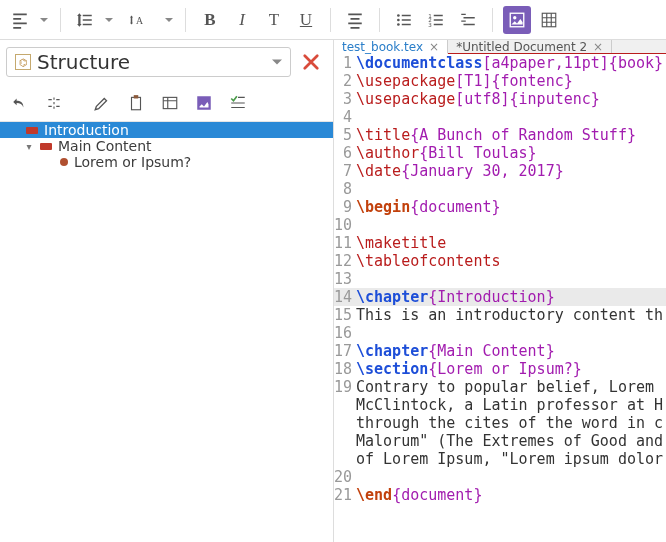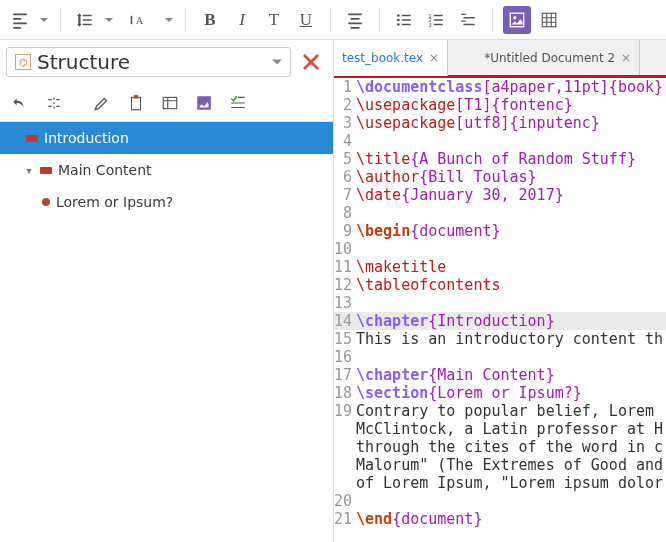--- a/index.html
+++ b/index.html
@@ -20,37 +20,37 @@
   .left { width: 334px; display: flex; flex-direction: column; border-right: 1px solid #ddd; }
   .struct-row { height: 44px; display: flex; align-items: center; gap: 4px; padding: 0 6px; }
   .struct-dd { flex: 1; height: 30px; border: 1px solid #ccc; border-radius: 3px; display: flex; align-items: center; padding: 0 8px; gap: 6px; background: #fff; }
   .struct-dd .ico { width: 16px; height: 16px; border: 1px solid #c5a96e; background: #fff; display:flex; align-items:center; justify-content:center; font-size:10px; color:#b8863b;}
   .struct-dd span.lbl { flex: 1; color: #333; font-size: 20px; }
   .struct-close { width: 32px; height: 32px; display: flex; align-items: center; justify-content: center; }
   .mini-tb { height: 38px; display: flex; align-items: center; gap: 2px; padding: 0 4px; border-bottom: 1px solid #e5e5e5; }
   .mini-tb .tb-btn { width: 32px; }
   .mini-sep { width: 12px; }
   .tree { flex: 1; overflow: auto; font-size: 14px; }
-  .tree-row { height: 32px; display: flex; align-items: center; gap: 6px; padding: 0 6px 0 10px; }
+  .tree-row { height: 16px; display: flex; align-items: center; gap: 6px; padding: 0 6px 0 10px; }
   .tree-row.sel { background: #2a89d6; color: #fff; }
   .tree-row .tw { width: 10px; height: 10px; display:flex; align-items:center; justify-content:center; color:#777; font-size:10px;}
   .tree-row .bx-red { width: 12px; height: 7px; background: #c0392b; border-radius:1px;}
   .tree-row .bx-sec { width: 8px; height: 8px; background: #b05030; border-radius:50%;}
   .tree-row.l1 { padding-left: 24px; }
-  .tree-row.l2 { padding-left: 26px; }
+  .tree-row.l2 { padding-left: 44px; }
   .right { flex: 1; display: flex; flex-direction: column; min-width: 0; }
-  .tabs { height: 38px; display: flex; align-items: stretch; border-bottom: 3px solid #b91c1c; background:#f0f0f0;gap:28px;}
+  .tabs { height: 14px; display: flex; align-items: stretch; border-bottom: 1px solid #b91c1c; background:#f0f0f0;}
   .tab { display: flex; align-items: center; gap: 6px; padding: 0 8px; border-right: 1px solid #ccc; font-size: 12px; color: #555; background:#f0f0f0;}
   .tab.active { background: #fff; color: #2a7ec9; border-bottom:1px solid #fff; margin-bottom:-1px;}
   .tab .x { color: #888; cursor: pointer; }
   .editor { flex: 1; overflow: hidden; font-family: "DejaVu Sans Mono","Liberation Mono",monospace; font-size: 15px; line-height: 18px; white-space: pre; }
   .ed-row { display: flex; }
   .gut { width: 22px; text-align: right; color: #999; padding-right: 4px; user-select: none; flex-shrink:0;}
   .ed-row.hl { background: #eaeaea; }
-  .cmd { color: #8b5cf6; font-weight: bold; }
+  .cmd { color: #1d4ed8; font-weight: bold; }
   .cmdg { color: #b91c1c; font-weight: normal; }
   .cmdb { color: #c2410c; font-weight: bold; }
   .txtc { color: #333; }
   .brk { color: #a21caf; text-align: center; }
   .code { display:flex; }
 </style>
 </head>
 <body>
 
 <div class="toolbar">

